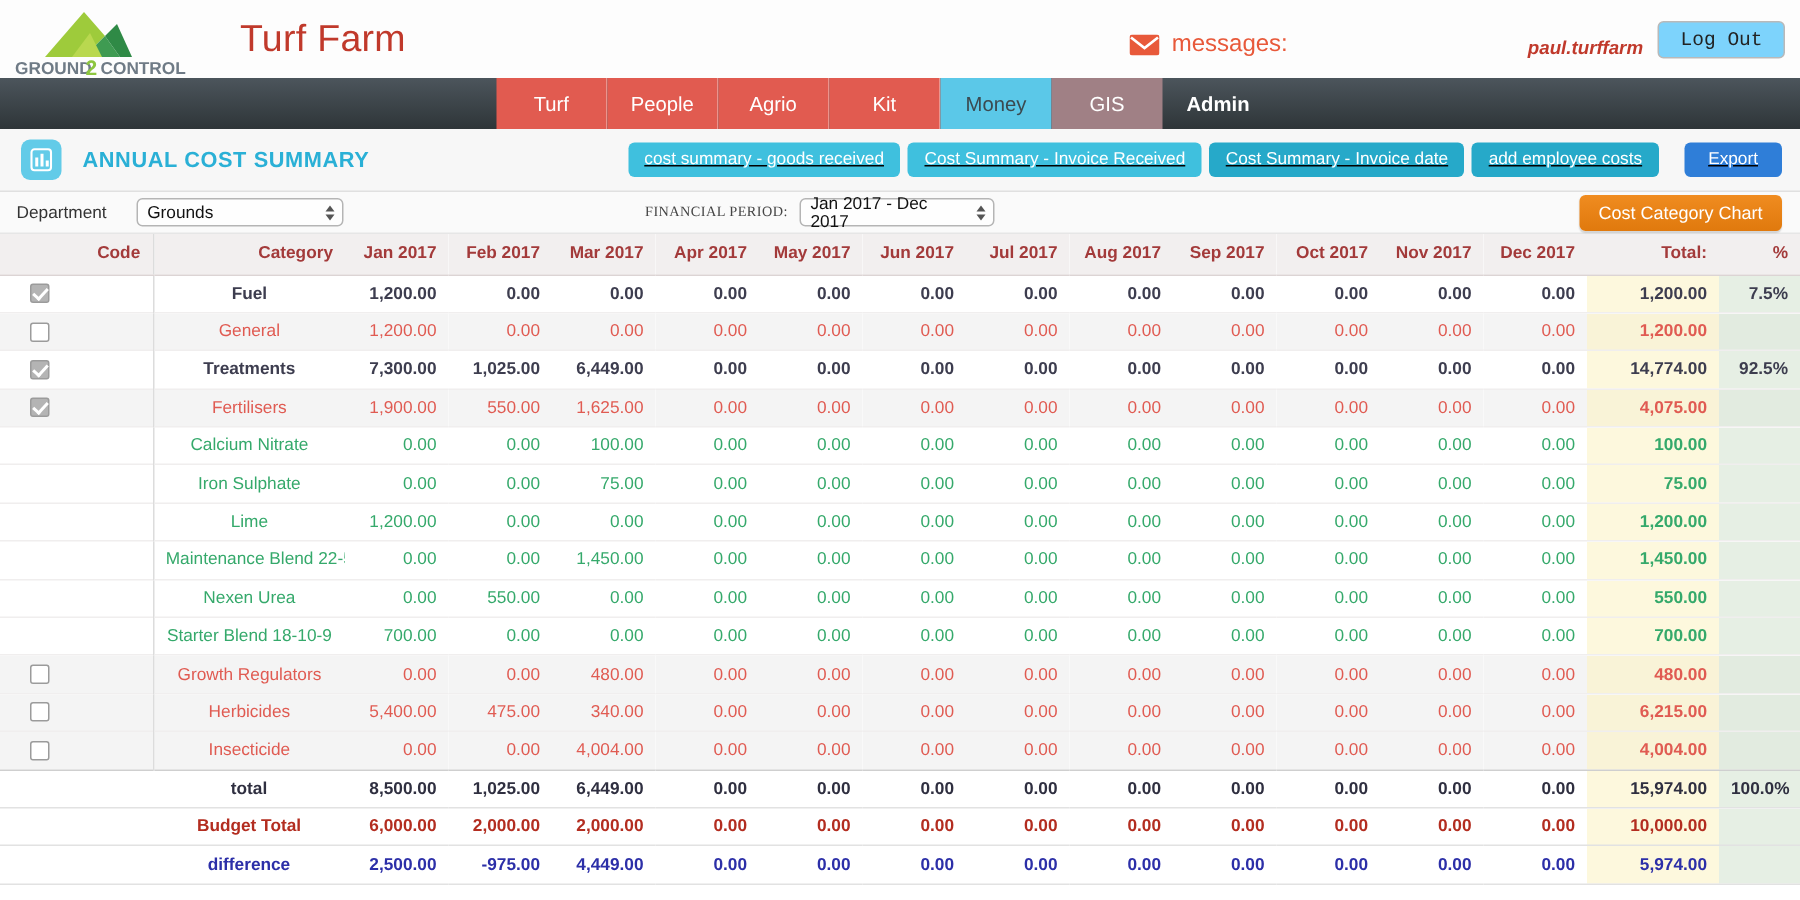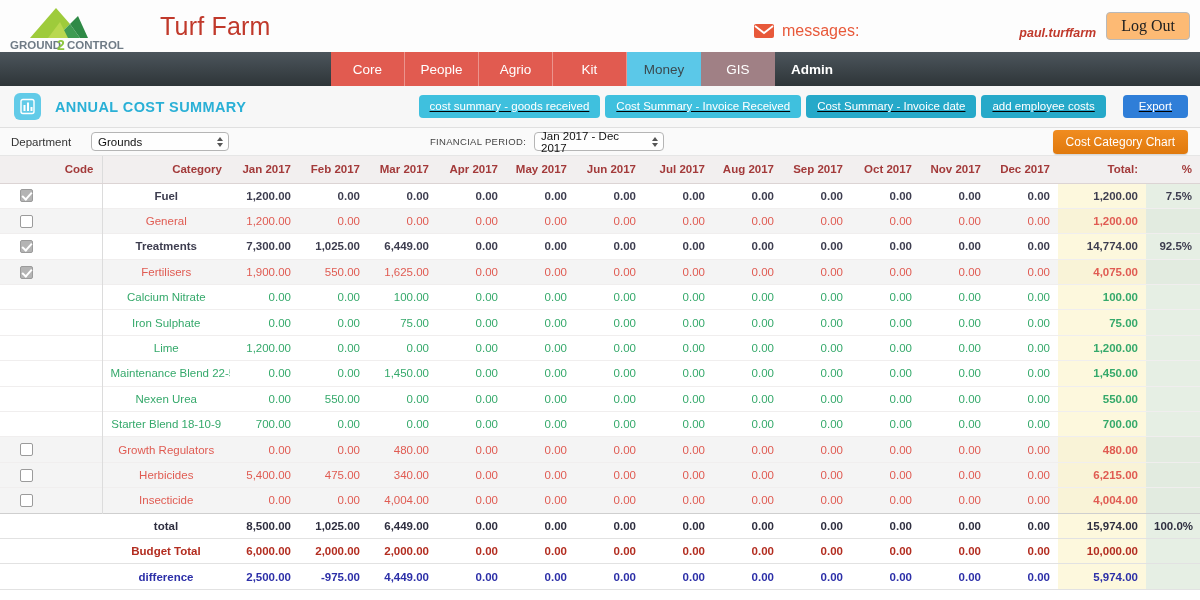--- a/index.html
+++ b/index.html
@@ -38,27 +38,27 @@
   }
   .messages-box { display: flex; align-items: center; gap: 8px; margin-right: 160px; }
   .env-icon { width: 20px; height: 14px; display: block; }
   .messages-label { color: #e8593a; font-size: 16px; }
   .username {
     color: #c0392b; font-style: italic; font-weight: bold;
     font-size: 12.5px; margin-right: 10px;
   }
   .logout-btn {
     border: 1px solid #b9b9b9;
-    background: #fdba74;
+    background: #7dd3fc;
     border-radius: 4px;
-    font-size: 16px;
+    font-size: 13px;
     color: #222;
     padding: 4px 14px;
     cursor: pointer;
-    font-family: Liberation Serif, serif;
+    font-family: Liberation Mono, monospace;
   }
 
   
   .navbar {
     height: 34px;
     background: linear-gradient(#4c555c, #2e3538);
     display: flex;
     align-items: stretch;
     position: relative;
   }
@@ -108,21 +108,21 @@
   .filterbar {
     height: 28px;
     background: #fafafa;
     border-bottom: 1px solid #e6e6e6;
     display: flex; align-items: center;
     padding-left: 11px;
     position: relative;
     gap: 12px;
   }
   .flabel { font-size: 11.5px; color: #333; margin-right: 8px; }
-  .flabel.caps { font-size: 9.5px; color: #444; letter-spacing: .3px; }
+  .flabel.caps { font-size: 9.5px; color: #444; letter-spacing: .3px; font-family: Liberation Serif, serif; }
   .fake-select {
     border: 1px solid #b5b5b5; border-radius: 4px; background: #fefefe;
     height: 19px; font-size: 11.5px; color: #111;
     display: flex; align-items: center; padding: 0 6px;
     position: relative; cursor: pointer;
   }
   .fake-select .val { padding-right: 18px; }
   .fake-select .arrows {
     position: absolute; right: 5px; top: 50%; transform: translateY(-50%);
     display: flex; flex-direction: column; gap: 2px; line-height: 0;
@@ -229,21 +229,21 @@
       </svg>
       <span class="messages-label">messages:</span>
     </div>
     <span class="username">paul.turffarm</span>
     <button class="logout-btn">Log Out</button>
   </div>
 </div>
 
 <div class="navbar">
   <div class="nav-spacer"></div>
-  <div class="nav-item red">Core</div>
+  <div class="nav-item red">Turf</div>
   <div class="nav-item red">People</div>
   <div class="nav-item red">Agrio</div>
   <div class="nav-item red">Kit</div>
   <div class="nav-item active">Money</div>
   <div class="nav-item gis">GIS</div>
   <div class="nav-item admin">Admin</div>
   <div class="nav-tail"></div>
 </div>
 
 <div class="subheader">

